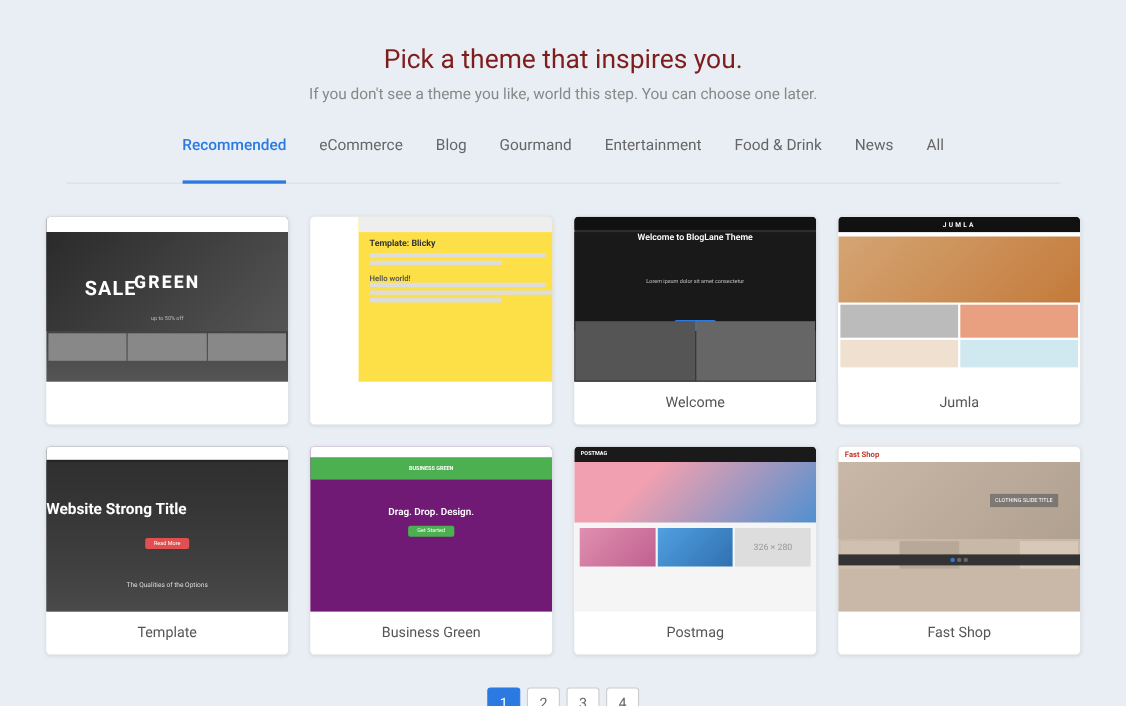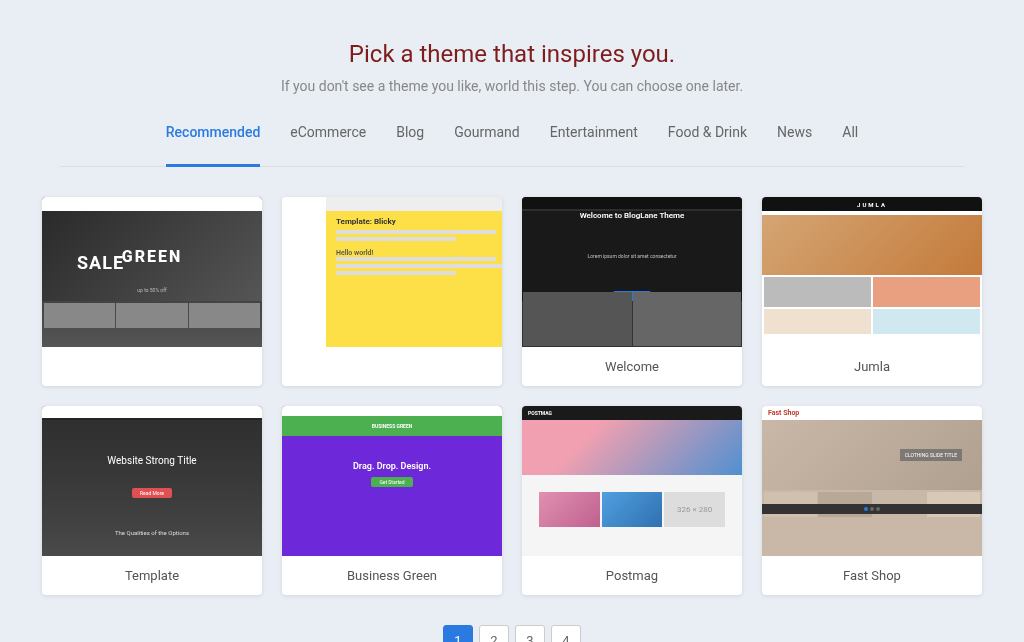--- a/index.html
+++ b/index.html
@@ -222,43 +222,43 @@
     }
     .postmag-hero {
       width: 100%;
       height: 55px;
       background: linear-gradient(135deg, #f0a0b0 30%, #5090d0 100%);
     }
     .postmag-grid {
       display: grid;
       grid-template-columns: 1fr 1fr 1fr;
       gap: 2px;
-      padding: 17px;
+      padding: 5px;
     }
     .postmag-cell {
       height: 35px;
       background: #bbb;
     }
     .postmag-cell:nth-child(1) { background: linear-gradient(135deg, #e090b0, #c06090); }
     .postmag-cell:nth-child(2) { background: linear-gradient(135deg, #50a0e0, #3070b0); }
     .postmag-cell:nth-child(3) { background: #ddd; display: flex; align-items: center; justify-content: center; font-size: 8px; color: #999; }
 
     
     .gourmand-inner {
       position: absolute;
       top: 14px; left: 0; right: 0; bottom: 0;
       background: linear-gradient(180deg, rgba(50,50,50,0.8) 0%, rgba(80,80,80,0.5) 100%);
     }
     .gourmand-title {
       position: absolute;
       top: 35px; left: 0; right: 0;
-      text-align: center;
-      color: #fff;
-      font-size: 10px;
-      font-weight: 400;
+      text-align: left;
+      color: #fff;
+      font-size: 14px;
+      font-weight: 700;
     }
     .gourmand-sub {
       position: absolute;
       bottom: 20px; left: 0; right: 0;
       text-align: center;
       color: #ddd;
       font-size: 6px;
     }
 
     
@@ -471,21 +471,21 @@
           <div style="position:absolute;top:60px;left:0;right:0;text-align:center;">
             <span style="background:#e05050;color:#fff;font-size:5px;padding:2px 8px;border-radius:2px;">Read More</span>
           </div>
           <div class="gourmand-sub">The Qualities of the Options</div>
         </div>
       </div>
       <div class="theme-name">Template</div>
     </div>
 
     <div class="theme-card">
-      <div class="theme-preview" style="background:#6d28d9;position:relative;">
+      <div class="theme-preview" style="background:#701a75;position:relative;">
         <div style="position:absolute;top:0;left:0;right:0;height:10px;background:#fff;"></div>
         <div class="preview-business-green-bar">
           <span style="color:#fff;font-size:5px;font-weight:700;">BUSINESS GREEN</span>
         </div>
         <div class="preview-business-green-text">
           <span style="color:#fff;font-size:9px;font-weight:600;">Drag. Drop. Design.</span>
           <div style="margin-top:6px;">
             <span style="background:#4caf50;color:#fff;font-size:5px;padding:2px 8px;border-radius:2px;">Get Started</span>
           </div>
         </div>

